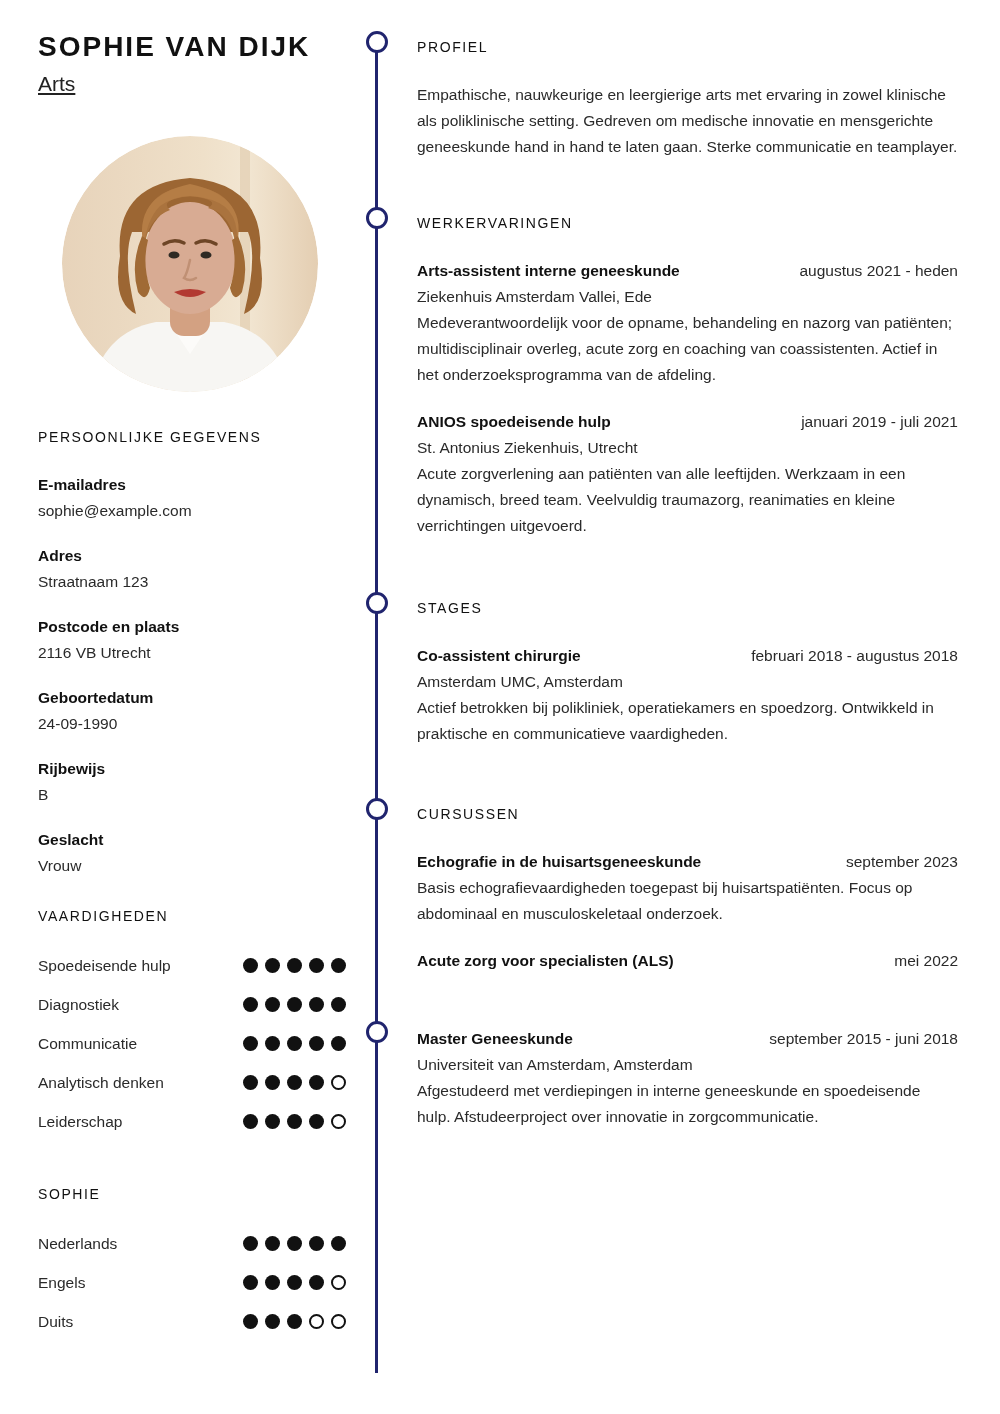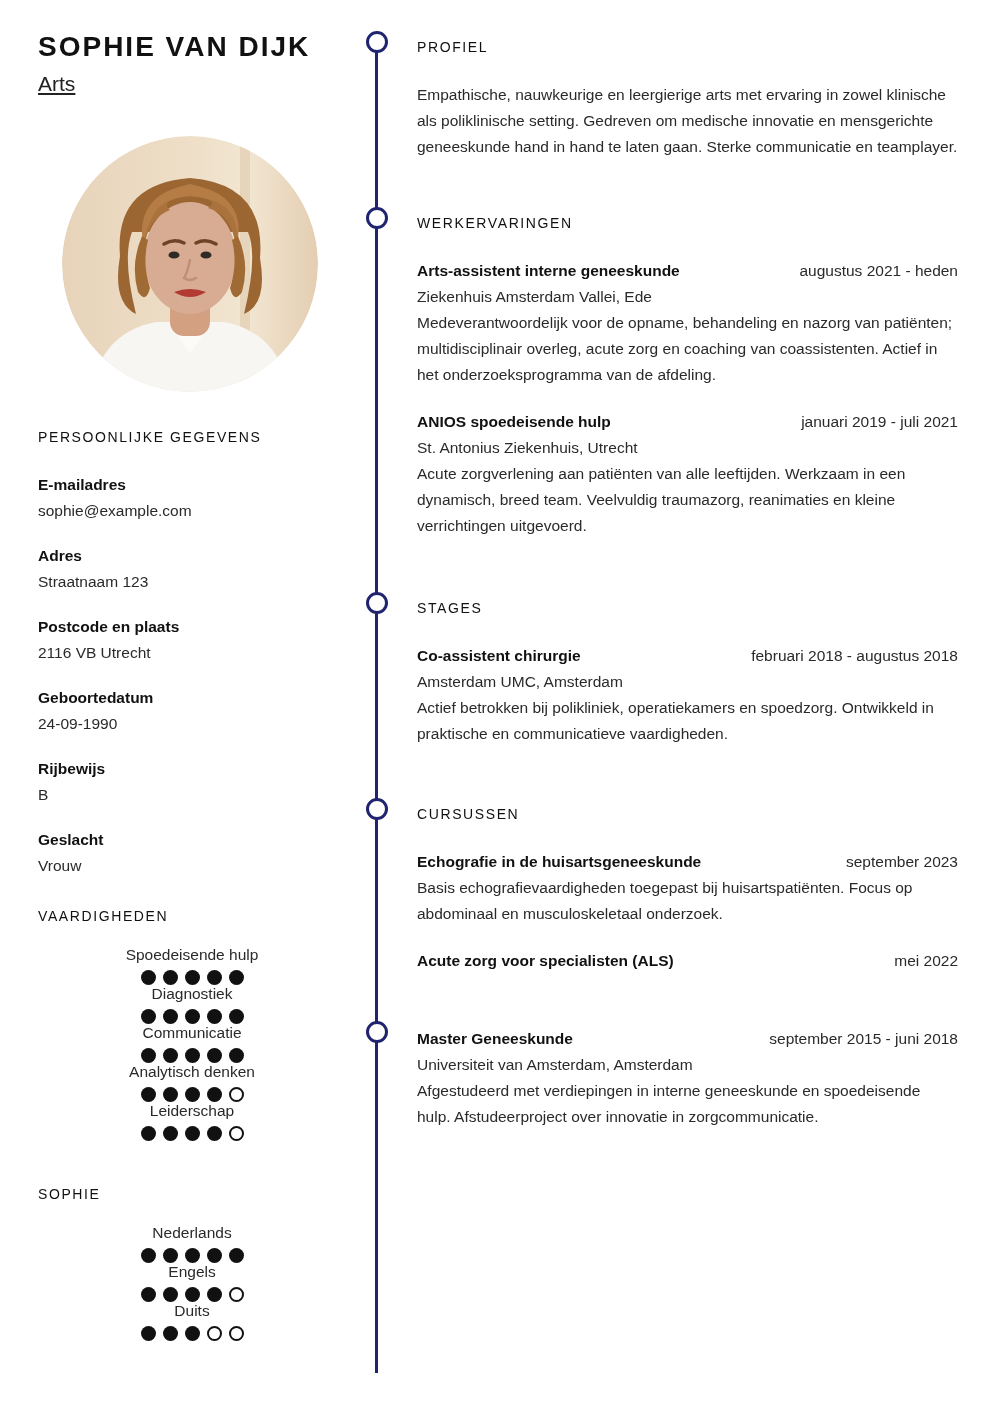--- a/index.html
+++ b/index.html
@@ -17,21 +17,21 @@
   .job-title{font-size:21px;color:#222;line-height:28px;margin-top:6px;text-decoration:underline;}
   .photo-wrap{margin:38px 0 0 24px;width:256px;height:256px;border-radius:50%;overflow:hidden;}
   .section-heading{font-size:14px;font-weight:normal;letter-spacing:1.6px;color:#111;line-height:23px;}
   .personal-heading{margin-top:34px;}
   .pairs{margin-top:23px;}
   .pair{margin-bottom:19px;}
   .pair .lbl{font-weight:bold;font-size:15.5px;line-height:26px;color:#111;}
   .pair .val{font-size:15.5px;line-height:26px;color:#2a2a2a;}
   .skills-heading{margin-top:26px;}
   .dot-rows{margin-top:18px;}
-  .dot-row{display:flex;align-items:center;justify-content:space-between;height:39px;flex-direction:column;}
+  .dot-row{display:flex;align-items:center;justify-content:space-between;height:39px;}
   .dot-row .lbl{font-size:15.5px;color:#2a2a2a;}
   .dots{display:flex;gap:7px;}
   .dot{width:15px;height:15px;border-radius:50%;box-sizing:border-box;}
   .dot.filled{background:#111;}
   .dot.empty{background:#fff;border:2px solid #111;}
   .talen-heading{margin-top:42px;}
 
   
   .right-col{position:absolute;left:417px;top:36px;width:541px;z-index:3;}
   .tl-section{position:relative;margin-bottom:44px;}

